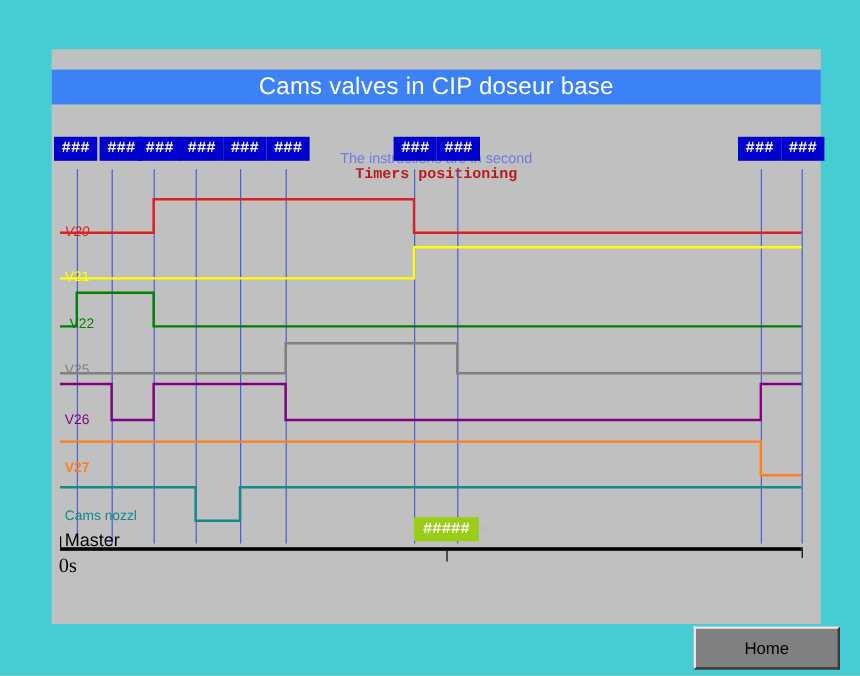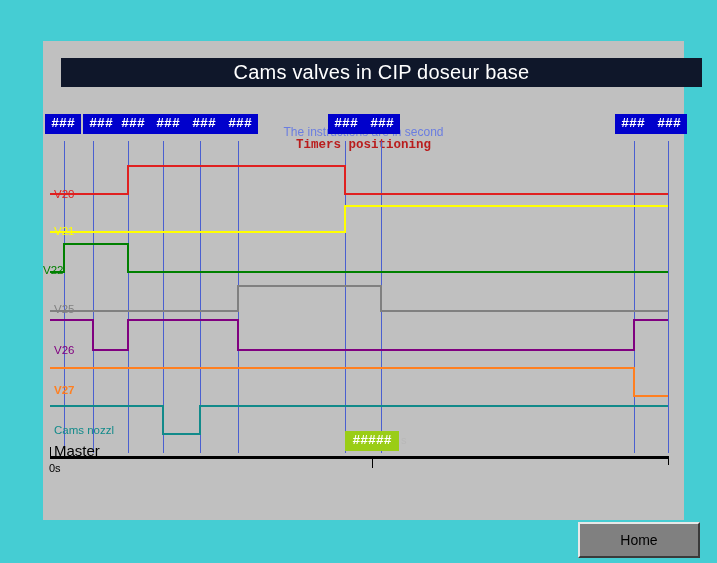--- a/index.html
+++ b/index.html
@@ -12,22 +12,22 @@
   #root{position:relative;width:717px;height:563px;}
 
   
   .panel{
     position:absolute;left:43px;top:41px;width:641px;height:479px;
     background:#c0c0c0;
   }
 
   
   .title-bar{
-    position:absolute;left:18px;top:17px;width:641px;height:29px;
-    background:#0f172a;
+    position:absolute;left:0px;top:17px;width:641px;height:29px;
+    background:#3b82f6;
     display:flex;align-items:center;justify-content:center;
   }
   .title-bar .title-text{
     color:#ffffff;font-size:20px;letter-spacing:0.2px;
     font-family:"Liberation Sans", sans-serif;
   }
 
   .subtitle1{
     position:absolute;left:0;top:84px;width:641px;text-align:center;
     color:#6a7de0;font-size:12px;
@@ -63,22 +63,22 @@
 
   
   .master-line{
     position:absolute;background:#000000;
   }
   .master-label{
     position:absolute;color:#000000;font-size:15px;
     font-family:"Liberation Sans", sans-serif;
   }
   .zero-label{
-    position:absolute;color:#000000;font-size:11px;
-    font-family:Liberation Sans, sans-serif;
+    position:absolute;color:#000000;font-size:17px;
+    font-family:Liberation Serif, serif;
   }
   .master-tick{
     position:absolute;width:1px;height:9px;background:#000000;
   }
 
   
   .marker-box{
     position:absolute;background:#9acd16;color:#ffffff;
     font-family:"Liberation Mono", monospace;
     font-size:13px;font-weight:bold;
@@ -146,23 +146,23 @@
       <svg class="waves" id="waveforms" width="641" height="479">
           <polyline points="7,153 85,153 85,125 302,125 302,153 625,153 625,153" fill="none" stroke="#e02020" stroke-width="2"></polyline>
           <polyline points="7,191 302,191 302,165 625,165 625,165" fill="none" stroke="#ffff00" stroke-width="2"></polyline>
           <polyline points="7,231 21,231 21,203 85,203 85,231 625,231 625,231" fill="none" stroke="#008000" stroke-width="2"></polyline>
           <polyline points="7,270 195,270 195,245 338,245 338,270 625,270 625,270" fill="none" stroke="#808080" stroke-width="2"></polyline>
           <polyline points="7,279 50,279 50,309 85,309 85,279 195,279 195,309 591,309 591,279 625,279 625,279" fill="none" stroke="#800080" stroke-width="2"></polyline>
           <polyline points="7,327 591,327 591,355 625,355 625,355" fill="none" stroke="#ff7f20" stroke-width="2"></polyline>
           <polyline points="7,365 120,365 120,393 157,393 157,365 625,365 625,365" fill="none" stroke="#118a8a" stroke-width="2"></polyline>
         </svg>
       <div id="wave-labels">
-          <div class="wave-label" style="left: 11px; top: 147px; color: rgb(224, 32, 32);">V20</div>
+          <div class="wave-label" style="left: 11px; top: 147px; color: rgb(224, 32, 32); font-style: italic;">V20</div>
           <div class="wave-label" style="left: 11px; top: 184px; color: rgb(255, 255, 0); text-align: center;">V21</div>
-          <div class="wave-label" style="left: 0; top: 223px; color: rgb(0, 128, 0);">V22</div>
+          <div class="wave-label" style="left: 15px; top: 223px; color: rgb(0, 128, 0);">V22</div>
           <div class="wave-label" style="left: 11px; top: 262px; color: rgb(128, 128, 128);">V25</div>
           <div class="wave-label" style="left: 11px; top: 303px; color: rgb(128, 0, 128);">V26</div>
           <div class="wave-label" style="left: 11px; top: 343px; color: rgb(255, 127, 32); font-weight: bold;">V27</div>
           <div class="wave-label" style="left: 11px; top: 383px; color: rgb(17, 138, 138);">Cams nozzl</div>
         </div>
 
       <div class="master-line" id="master-line" style="left: 7px; top: 415px; width: 618px; height: 3px;"></div>
       <div class="master-tick" id="master-tick-start" style="left: 7px; top: 406px;"></div>
       <div class="master-tick" id="master-tick-marker" style="left: 329px; top: 418px;"></div>
       <div class="master-tick" id="master-tick-end" style="left: 625px; top: 415px;"></div>

